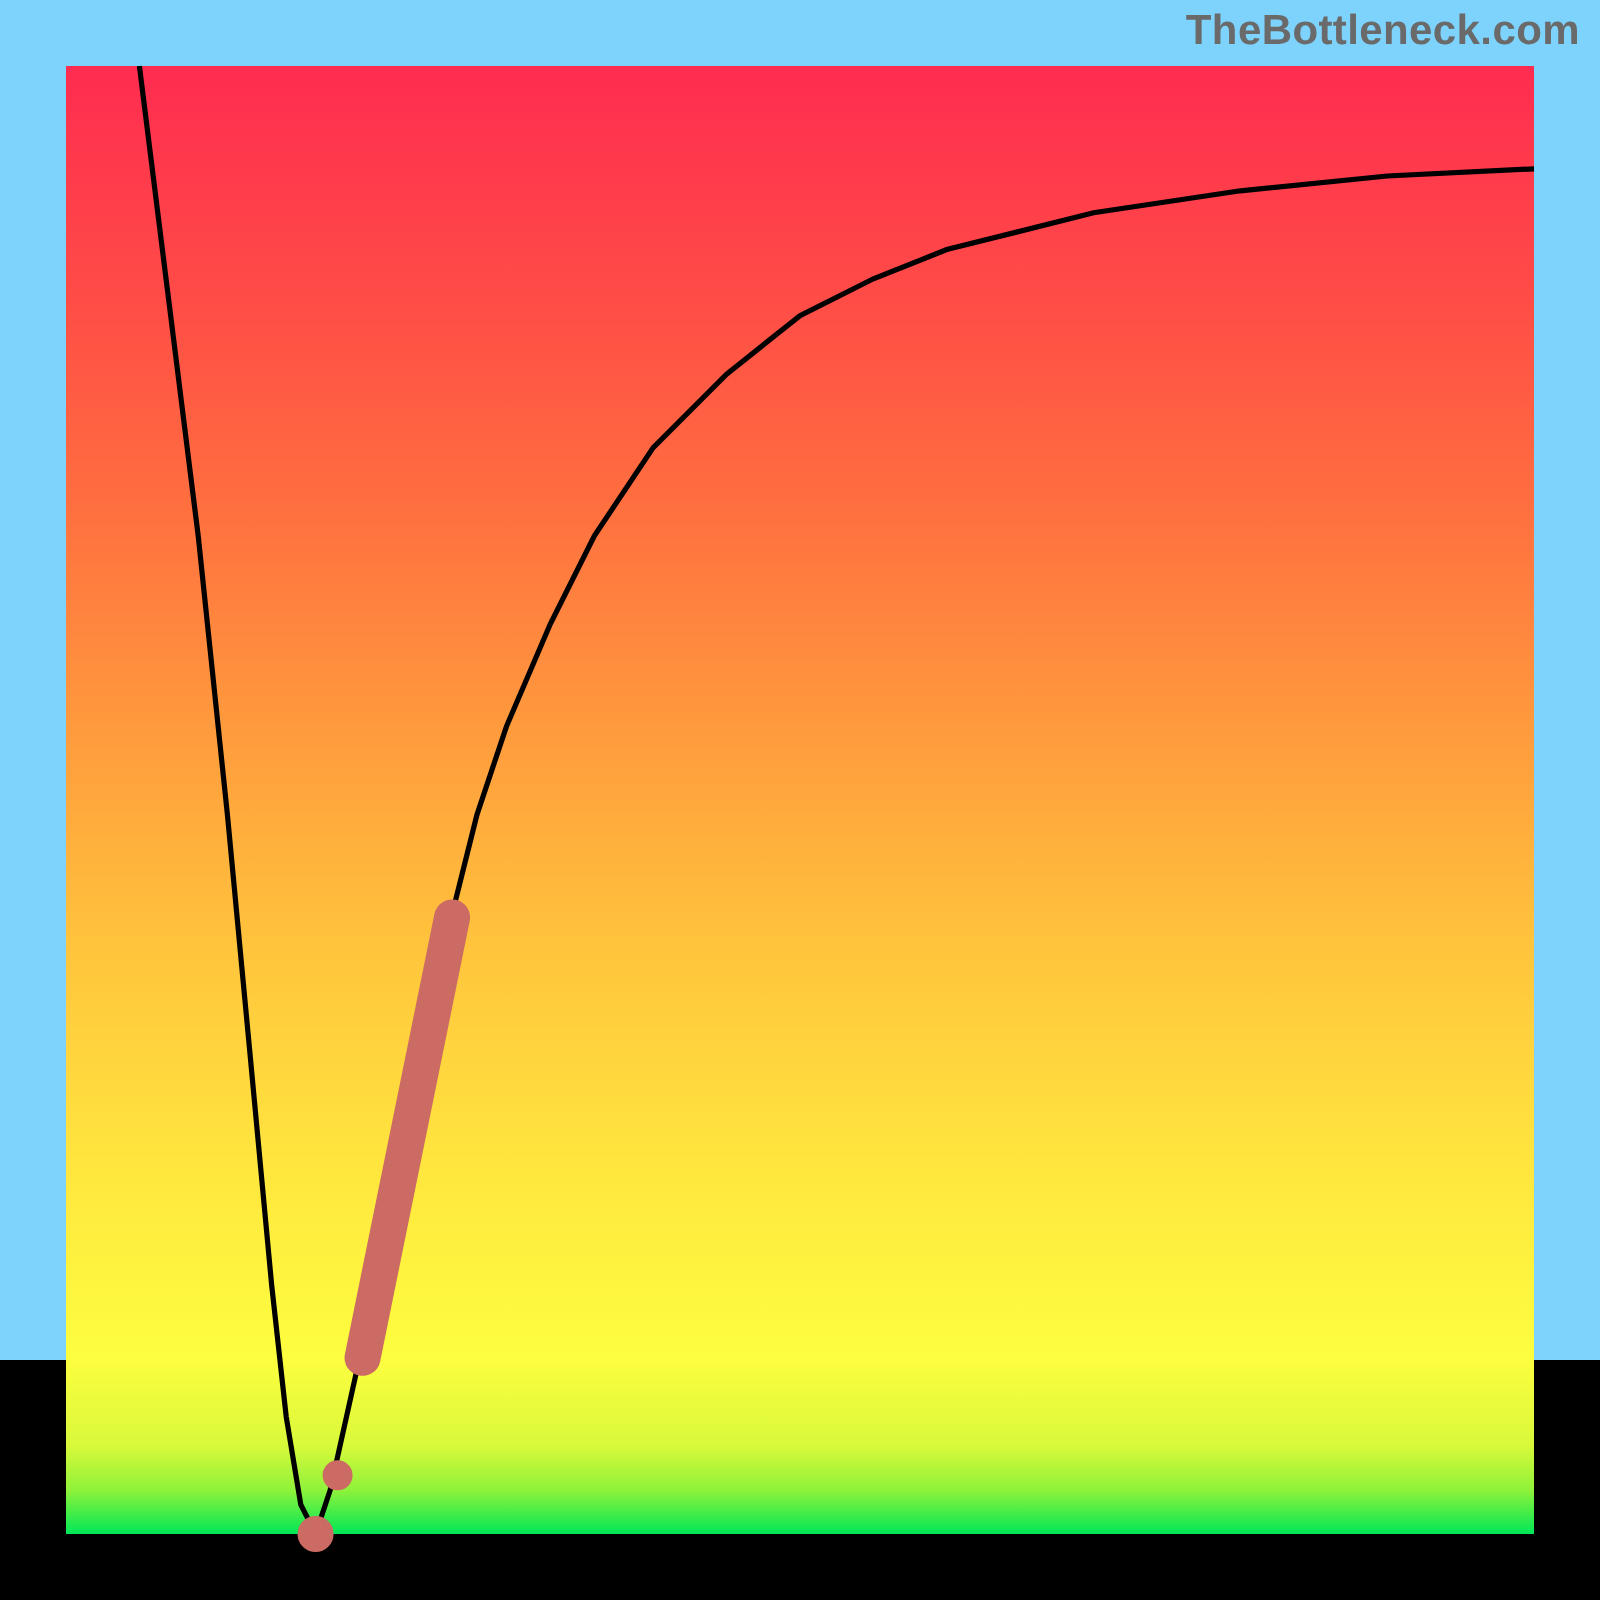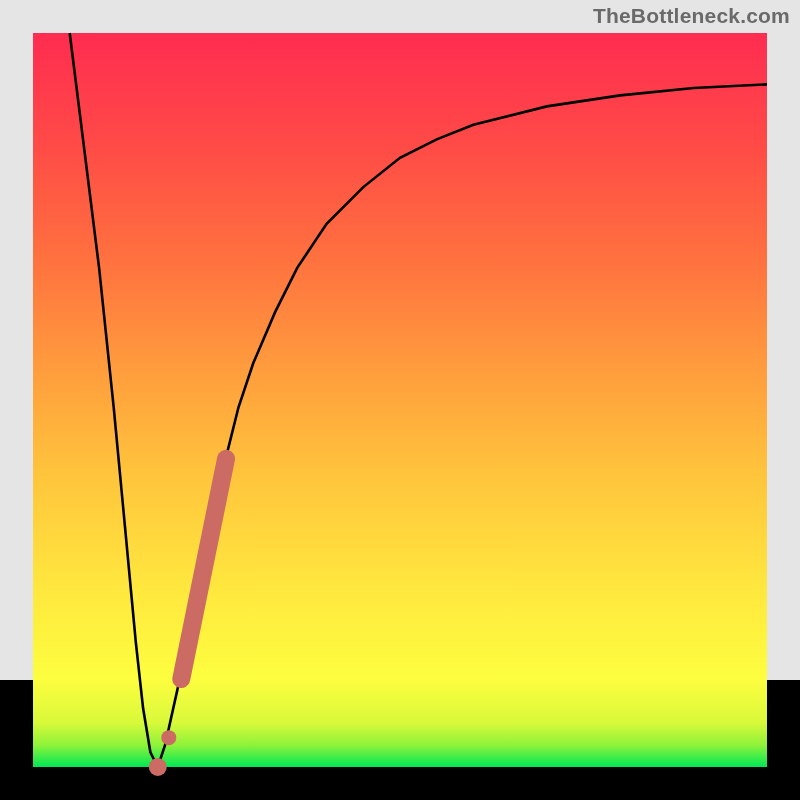--- a/index.html
+++ b/index.html
@@ -8,21 +8,21 @@
     width: 800px;
     height: 800px;
     overflow: hidden;
     background: #000;
     font-family: Arial, Helvetica, sans-serif;
   }
   .frame {
     position: relative;
     width: 800px;
     height: 680px;
-    background: #e5e5e5;
+    background: #7dd3fc;
   }
   .plot-area {
     position: absolute;
     left: 33px;
     top: 33px;
     width: 734px;
     height: 734px;
     
     background: linear-gradient(to top,
       #00e756 0%,

